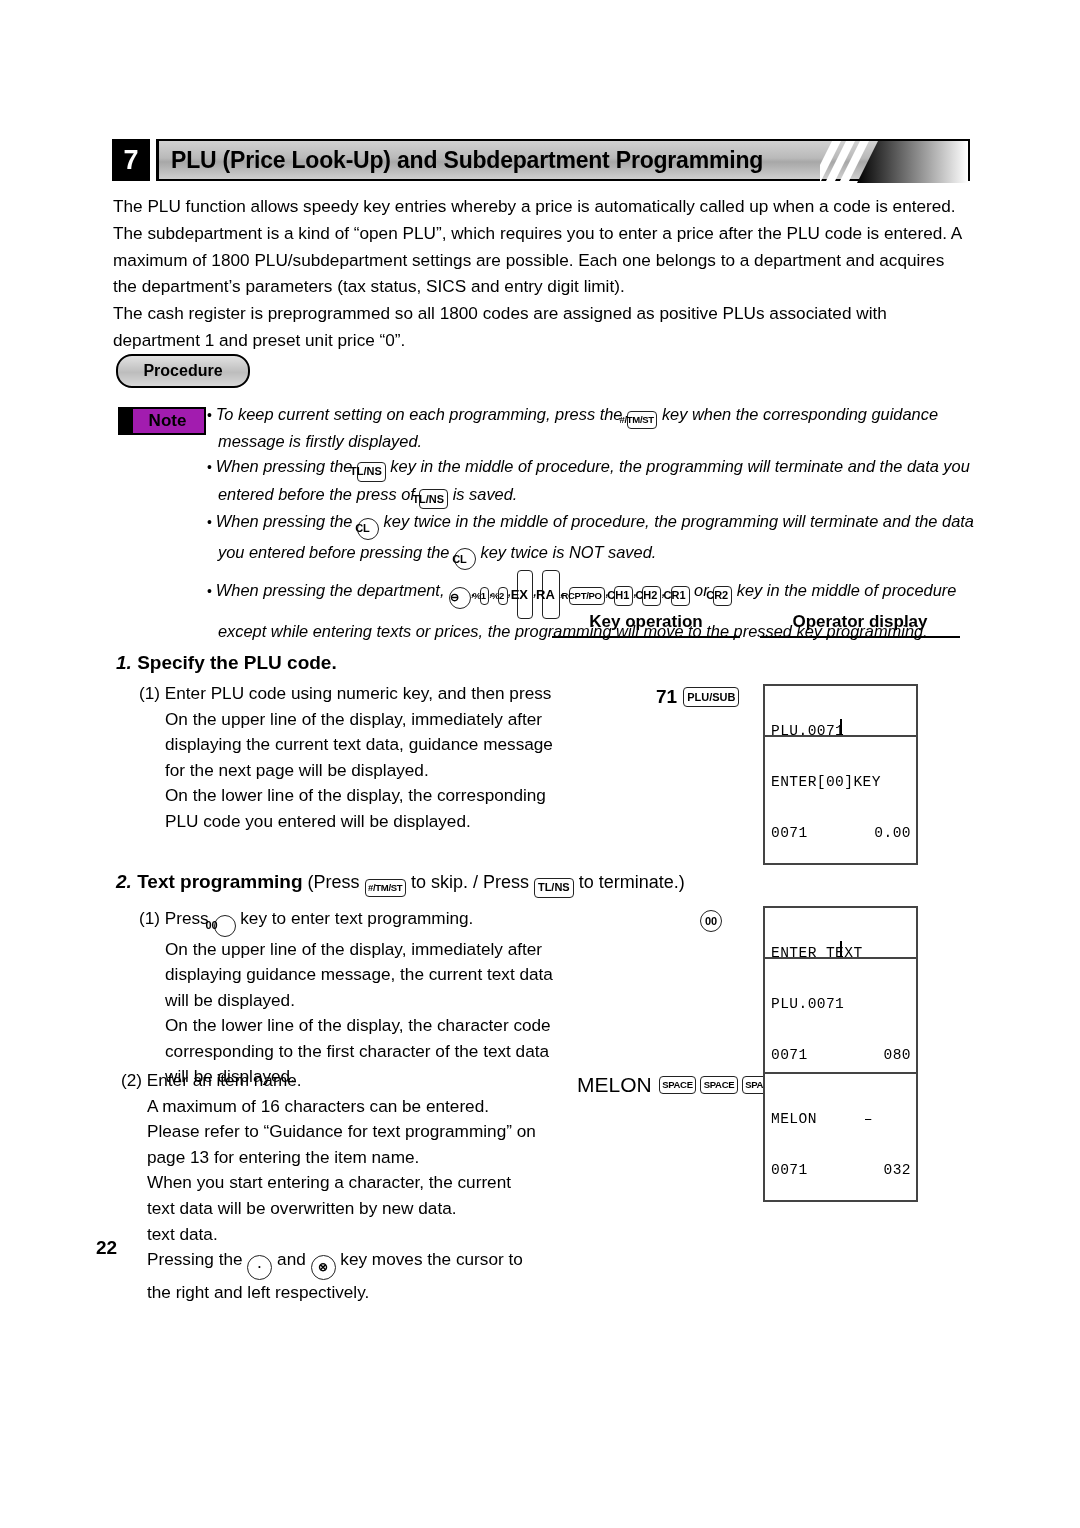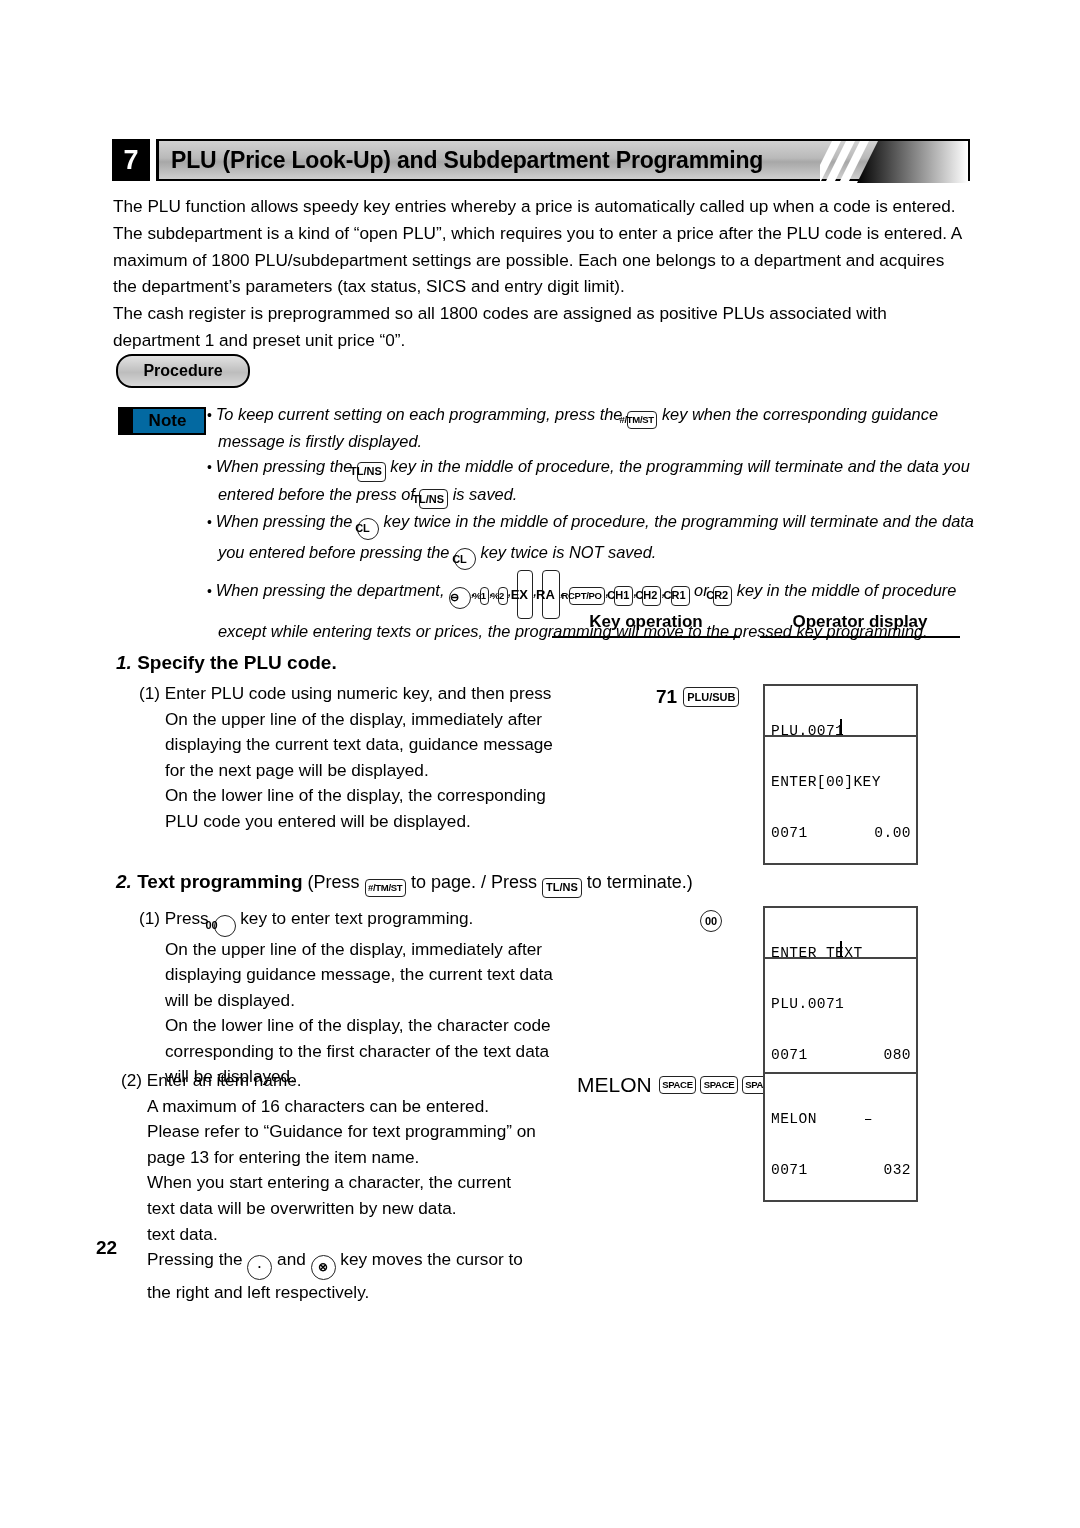--- a/index.html
+++ b/index.html
@@ -93,21 +93,21 @@
   }
 
   
   .note-label {
     position: absolute;
     left: 118px;
     top: 407px;
     width: 88px;
     height: 28px;
     border: 2px solid #000;
-    background: #0369a1;
+    background: #a21caf;
     display: flex;
     align-items: center;
     box-sizing: border-box;
   }
   .note-label .tab {
     width: 13px;
     align-self: stretch;
     background: #000;
   }
   .note-label .txt {
@@ -345,21 +345,21 @@
     <div class="headd"></div>
 </div>
 
 <div class="lcd" style="left:763px; top:735px;">
   <div class="row"><span class="l">ENTER[00]KEY</span><span class="r"></span></div>
   <div class="row"><span class="l">0071</span><span class="r">0.00</span></div>
 </div>
 
 <div class="step-head" style="left:116px; top:871px;">
   <span class="num">2.</span>
-  <span>Text programming</span><span class="normal" id="step2-suffix"><span> (Press </span><span class="key k-tiny">#/TM/ST</span><span> to page. / Press </span><span class="key k-sm">TL/NS</span><span> to terminate.)</span></span>
+  <span>Text programming</span><span class="normal" id="step2-suffix"><span> (Press </span><span class="key k-tiny">#/TM/ST</span><span> to skip. / Press </span><span class="key k-sm">TL/NS</span><span> to terminate.)</span></span>
 </div>
 
 <div class="ltext" style="left:139px; top:906px;">
   <span class="hang">
     <span>(1) Press </span><span class="key round">00</span><span> key to enter text programming.</span>
   </span>
   <span class="ind">On the upper line of the display, immediately after</span>
   <span class="ind">displaying guidance message, the current text data</span>
   <span class="ind">will be displayed.</span>
   <span class="ind">On the lower line of the display, the character code</span>

